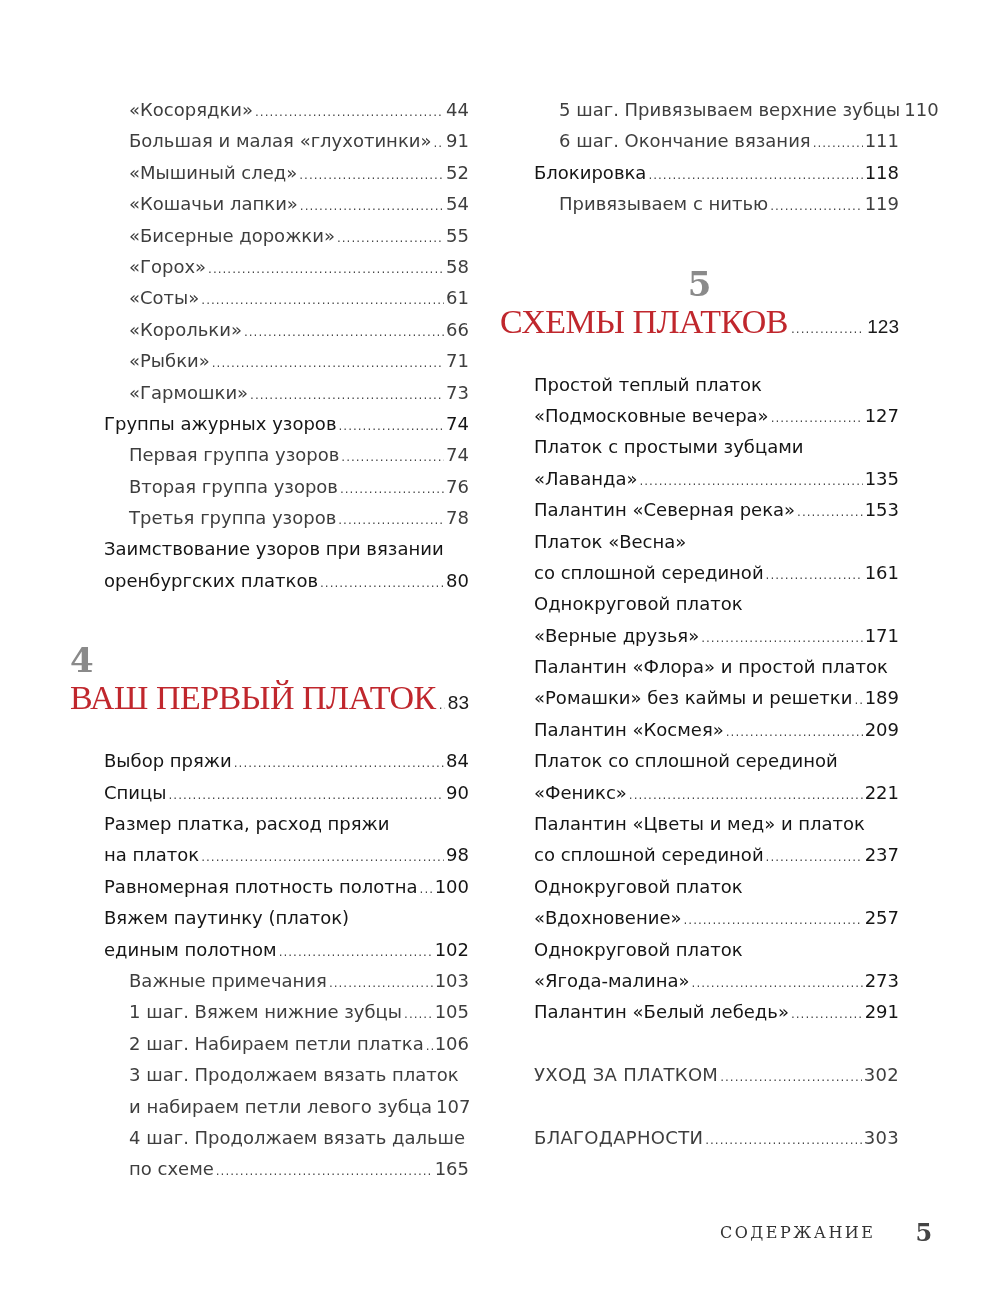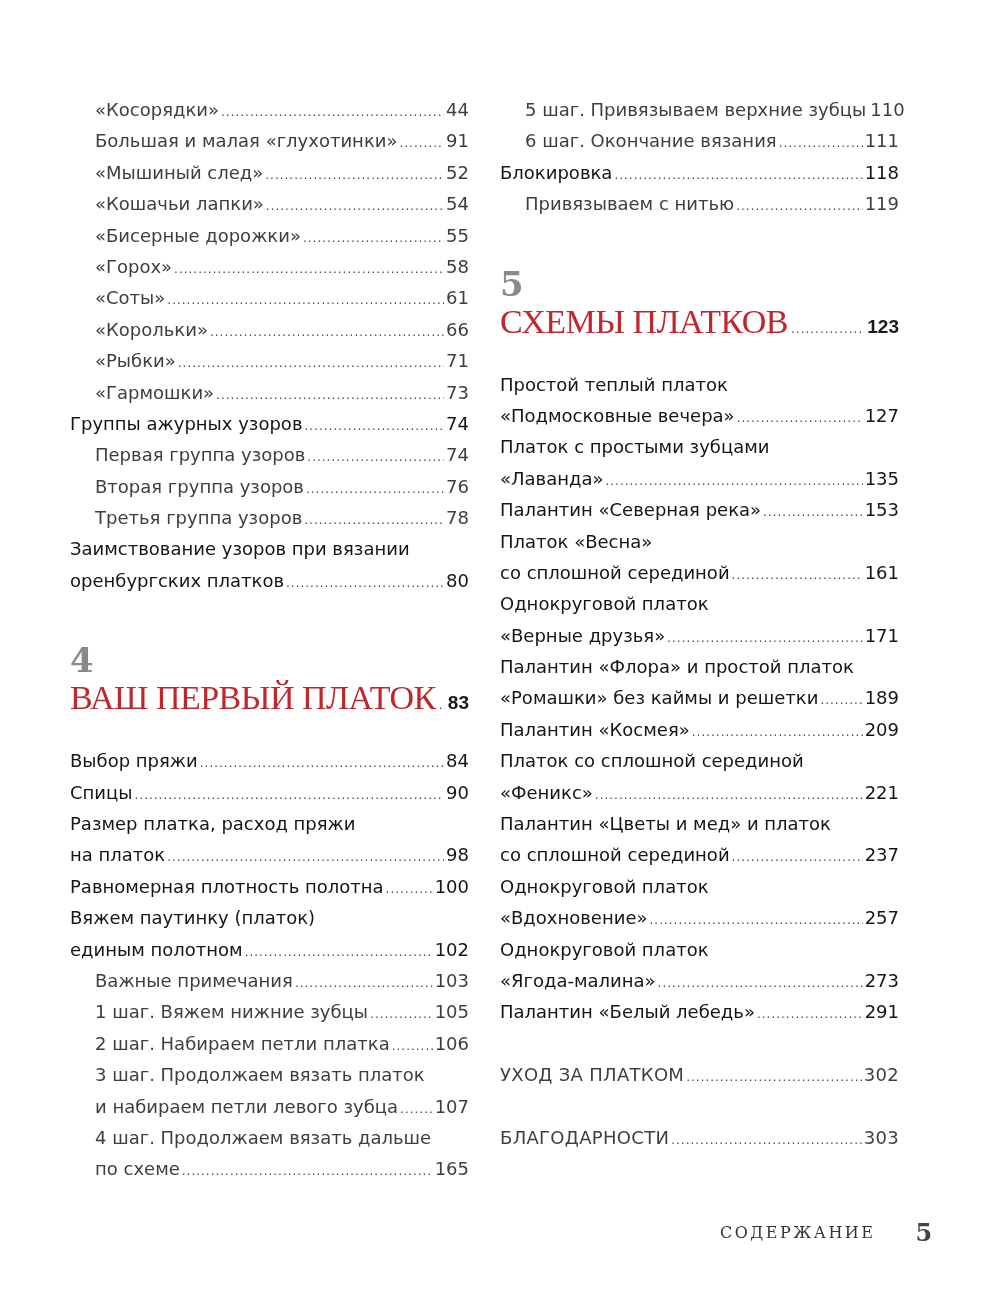--- a/index.html
+++ b/index.html
@@ -1,38 +1,38 @@
 <!DOCTYPE html>
 <html><head>
 <meta charset="utf-8">
 <style>
   html, body { margin: 0; padding: 0; background: #ffffff; }
   body { width: 1000px; height: 1312px; position: relative; overflow: hidden;
          font-family: "DejaVu Sans", sans-serif; color: #2a2a2a; }
   .col { position: absolute; top: 94px; width: 399px; }
   #col-left { left: 70px; }
-  #col-right { left: 500px; }
+  #col-right { left: 500px; text-align: center; }
   .entry { display: flex; align-items: baseline; height: 31.4px; line-height: 31.4px;
-           font-size: 18px; white-space: nowrap; }
+           font-size: 18px; white-space: nowrap; margin-left: 34px; }
   .entry.top { color: #151515; }
   .entry.sub { color: #3e3e3e; padding-left: 25px; }
   .entry .label { flex: 0 0 auto; }
   .entry .dots { flex: 1 1 auto; overflow: hidden; margin: 0 2px; letter-spacing: 1px; font-size: 12px; color: #444; }
   .entry .dots::before { content: "....................................................................................................................................................................................................................."; }
   .entry .page { flex: 0 0 auto; }
   .gap-sm { height: 31.4px; }
   .chapter-num { font-family: "DejaVu Serif", serif; font-weight: bold; font-size: 34px;
                  color: #8a8a8a; height: 40px; line-height: 40px; }
   .chapter-title { display: flex; align-items: baseline; height: 36px; line-height: 36px;
                    white-space: nowrap; }
   .chapter-title .label { font-family: "Liberation Serif", serif; font-size: 34px; color: #c0272d;
                           letter-spacing: -0.5px; text-transform: uppercase; }
   .chapter-title .dots { flex: 1 1 auto; overflow: hidden; margin: 0 3px; font-size: 12px; color: #444; letter-spacing: 1px; }
   .chapter-title .dots::before { content: "......................................................................................................................................"; }
-  .chapter-title .page { font-family: "Liberation Sans", sans-serif; font-weight: bold; font-size: 19px; color: #1a1a1a; }
+  .chapter-title .page { font-family: "Liberation Sans", sans-serif; font-weight: normal; font-size: 19px; color: #1a1a1a; }
   .caps { letter-spacing: 0.3px; }
   #footer { position: absolute; top: 1218px; left: 720px; width: 170px; display: flex; align-items: center; }
   #footer .footer-label { font-family: "DejaVu Serif", serif; font-size: 16px; letter-spacing: 2.5px; color: #333; }
   #footer .footer-page { font-family: "DejaVu Serif", serif; font-weight: bold; font-size: 24px; color: #444; margin-left: 40px; }
 </style>
 </head>
 <body>
 
 <div id="col-left" class="col">
   <div class="entry sub">

